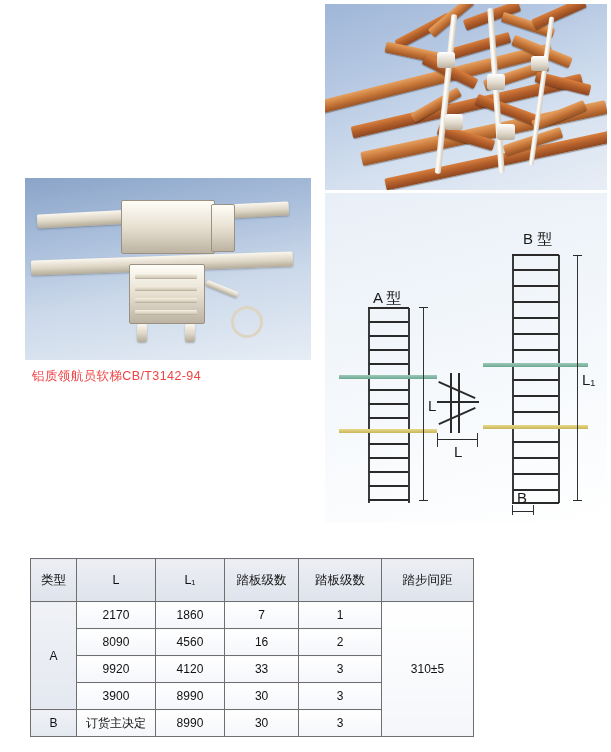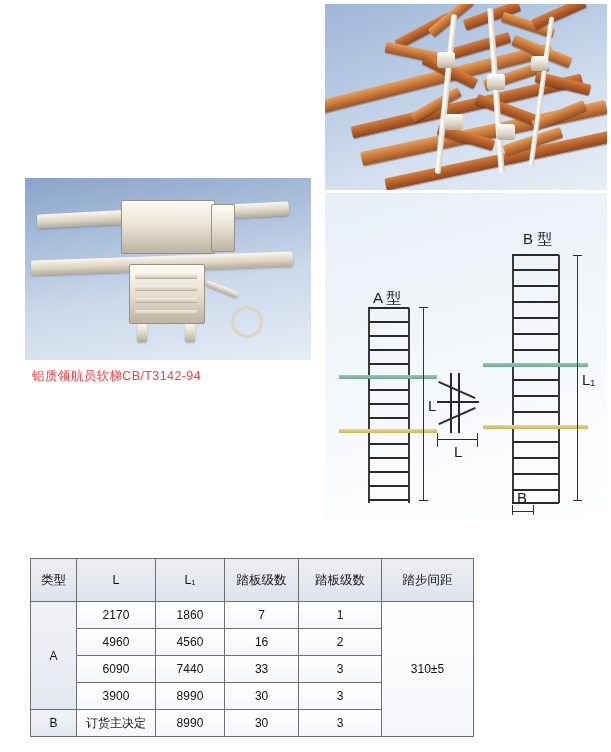--- a/index.html
+++ b/index.html
@@ -319,28 +319,28 @@
     <tbody>
       <tr>
         <td class="type-cell" rowspan="4">A</td>
         <td>2170</td>
         <td>1860</td>
         <td>7</td>
         <td>1</td>
         <td rowspan="5">310±5</td>
       </tr>
       <tr>
-        <td>4960</td>
+        <td>8090</td>
         <td>4560</td>
         <td>16</td>
         <td>2</td>
       </tr>
       <tr>
-        <td>6090</td>
-        <td>7440</td>
+        <td>9920</td>
+        <td>4120</td>
         <td>33</td>
         <td>3</td>
       </tr>
       <tr>
         <td>3900</td>
         <td>8990</td>
         <td>30</td>
         <td>3</td>
       </tr>
       <tr>

